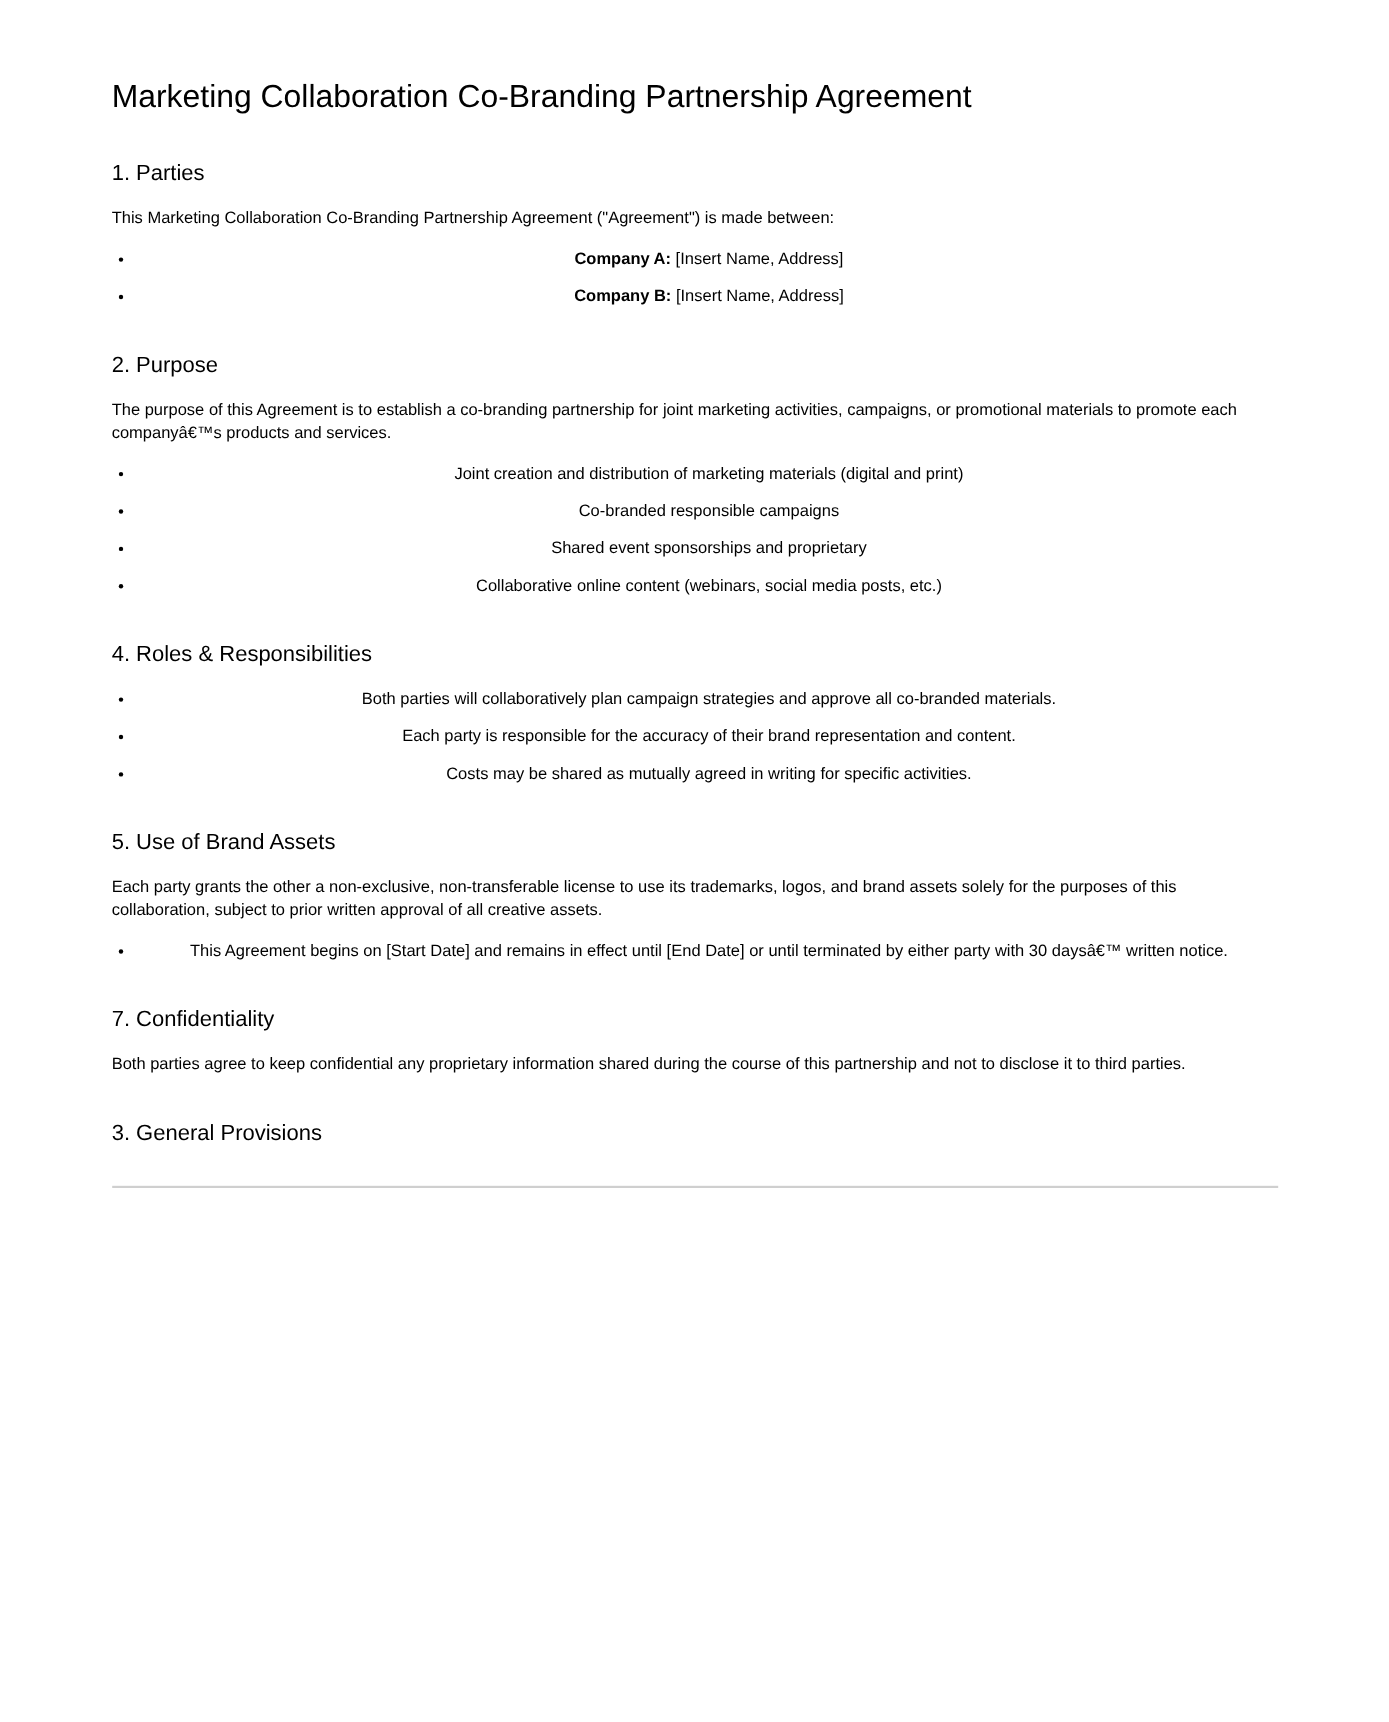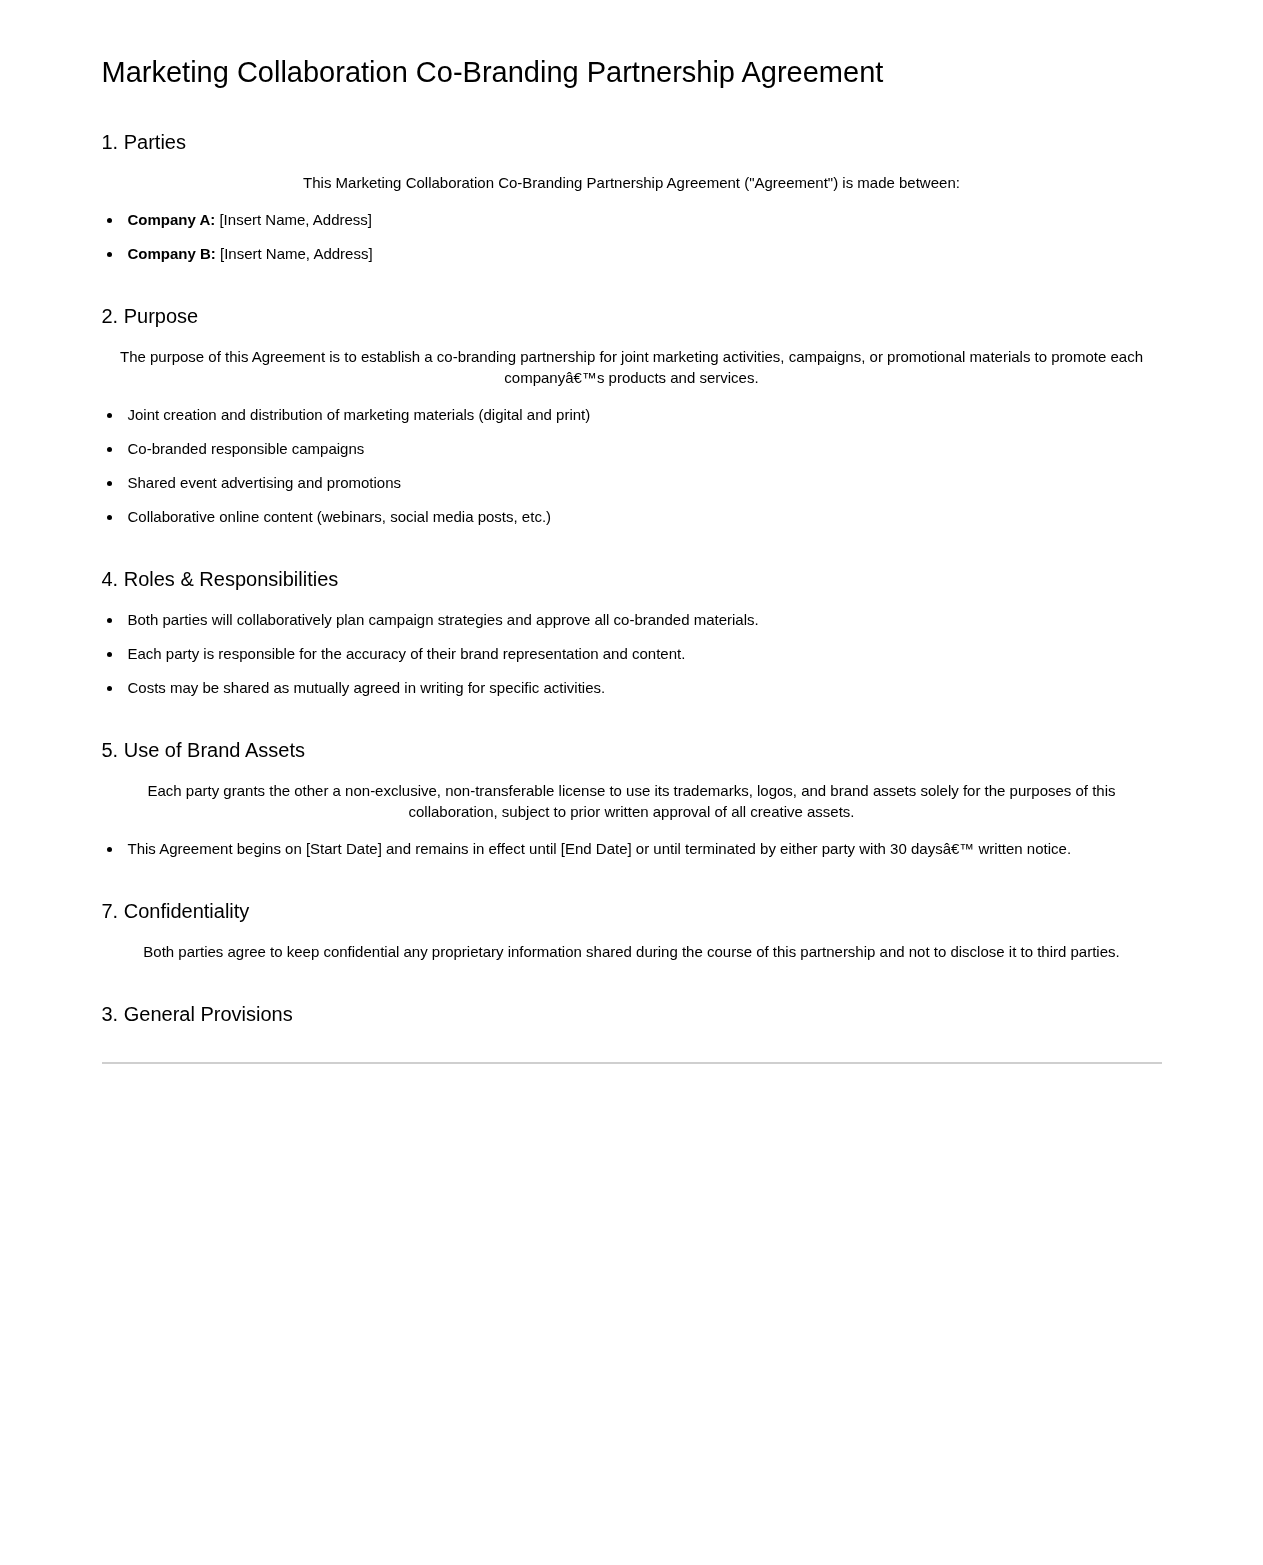--- a/index.html
+++ b/index.html
@@ -7,47 +7,47 @@
     padding: 0;
     background: #ffffff;
     color: #000000;
     font-family: "Liberation Sans", sans-serif;
     font-size: 15px;
     line-height: 1.4;
   }
   body { min-height: 1565px; width: 1263px; box-sizing: border-box; }
   .page {
     width: 1060px;
-    margin: 0 auto;
+    margin: 16px auto;
     padding-top: 55px;
   }
   h1.doc-title {
     font-size: 29px;
     font-weight: 400;
     line-height: 1.2;
     margin: 0 0 16px 0;
   }
   h2.section-heading {
     font-size: 20px;
     font-weight: 400;
     line-height: 1.2;
     margin: 40px 0 18px 0;
   }
   p.body-text {
     margin: 16px 0;
-    text-align: center;
   }
   ul.bullet-list {
     margin: 14px 0 16px 0;
     padding-left: 21px;
     list-style-type: disc;
   }
   ul.bullet-list li {
     margin: 13px 0;
     padding-left: 5px;
+    text-align: center;
   }
   strong.bold-label { font-weight: 700; }
   hr.end-rule {
     border: none;
     border-top: 2px solid #cfcfcf;
     margin: 36px 0 0 0;
   }
 </style>
 </head>
 <body>
@@ -65,21 +65,21 @@
         </ul>
       </section>
       <section>
         <h2 class="section-heading">2. Purpose</h2>
         <p class="body-text">The purpose of this Agreement is to establish a co-branding partnership for joint marketing activities, campaigns, or promotional materials to promote each companyâ€™s products and services.</p>
       </section>
       <section>
         <ul class="bullet-list">
           <li><span>Joint creation and distribution of marketing materials (digital and print)</span></li>
           <li><span>Co-branded responsible campaigns</span></li>
-          <li><span>Shared event advertising and promotions</span></li>
+          <li><span>Shared event sponsorships and proprietary</span></li>
           <li><span>Collaborative online content (webinars, social media posts, etc.)</span></li>
         </ul>
       </section>
       <section>
         <h2 class="section-heading">4. Roles &amp; Responsibilities</h2>
         <ul class="bullet-list">
           <li><span>Both parties will collaboratively plan campaign strategies and approve all co-branded materials.</span></li>
           <li><span>Each party is responsible for the accuracy of their brand representation and content.</span></li>
           <li><span>Costs may be shared as mutually agreed in writing for specific activities.</span></li>
         </ul>

